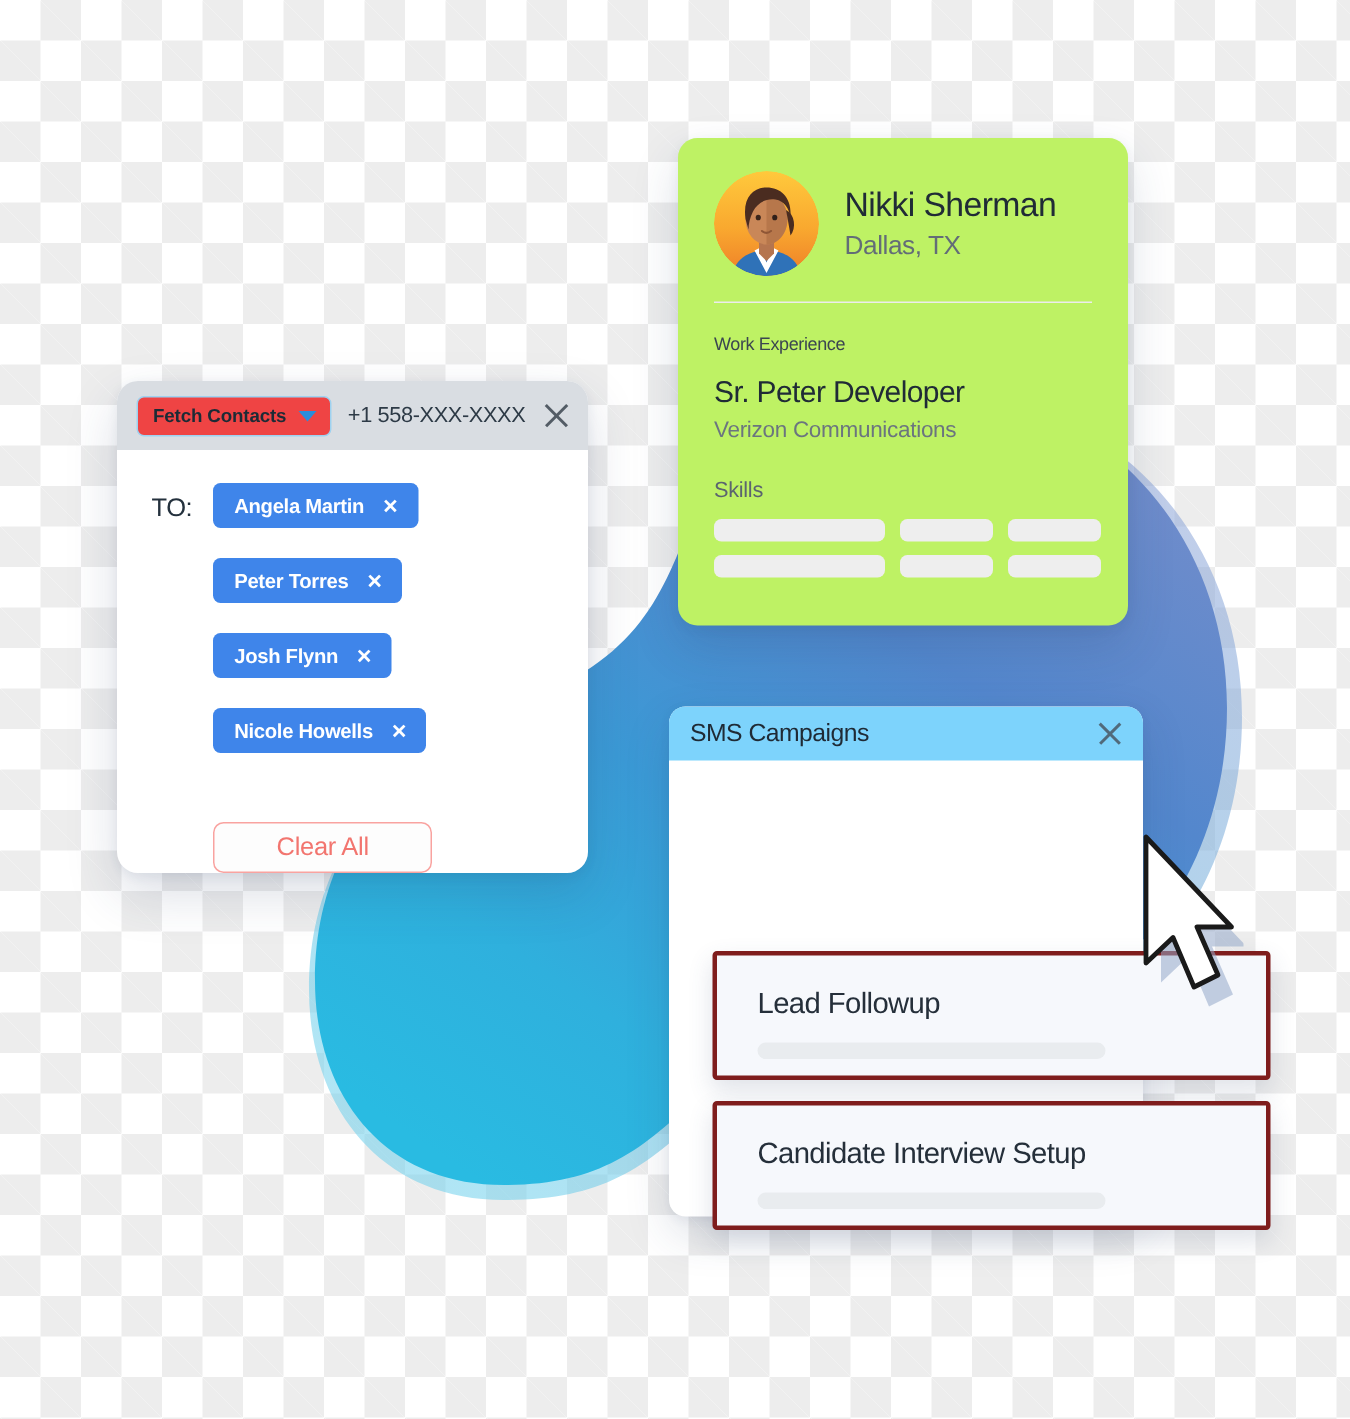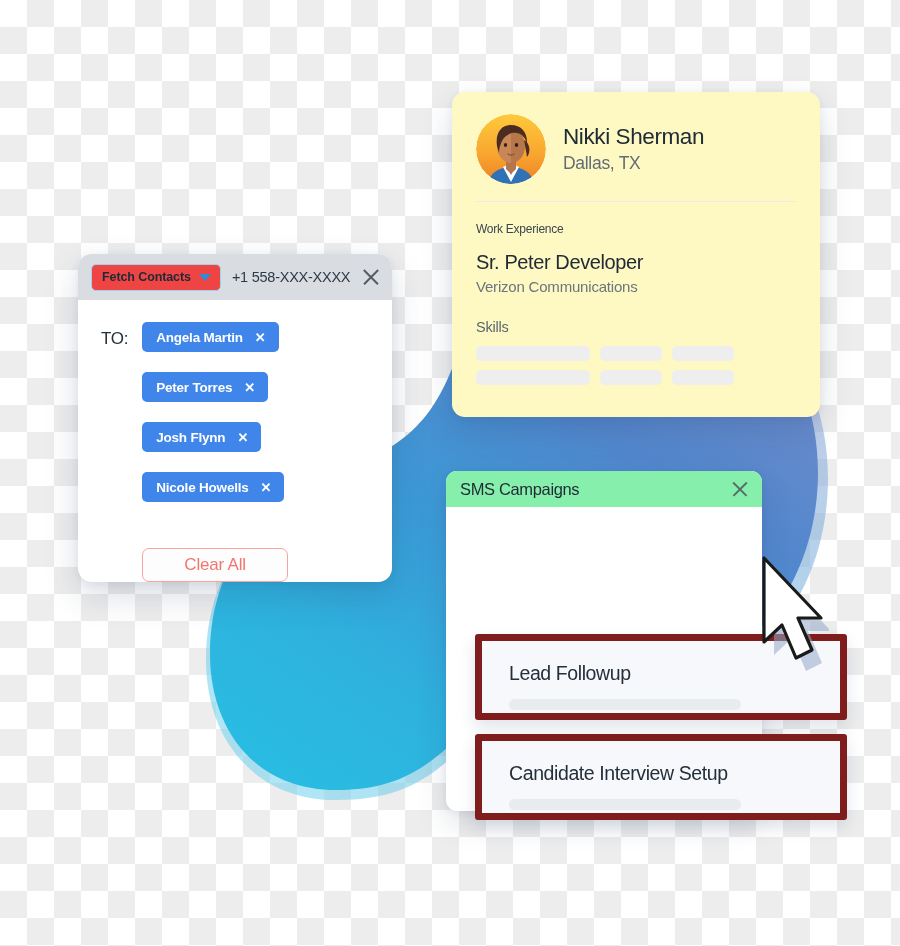--- a/index.html
+++ b/index.html
@@ -152,23 +152,23 @@
     font-family: "Liberation Sans", sans-serif;
     letter-spacing: -0.2px;
     cursor: pointer;
   }
 
   
   .profile-card {
     position: absolute;
     left: 452px;
     top: 92px;
-    width: 368px;
+    width: 300px;
     height: 325px;
-    background: #fef9c3;
+    background: #bef264;
     border-radius: 13px;
     box-shadow: 0 14px 32px rgba(40,60,100,.16), 0 2px 8px rgba(40,60,100,.07);
     padding: 22px 24px 0 24px;
   }
   .profile-head {
     display: flex;
     align-items: center;
     gap: 17px;
     padding-bottom: 17px;
     border-bottom: 1px solid #ececec;
@@ -236,21 +236,21 @@
     top: 471px;
     width: 316px;
     height: 340px;
     background: #ffffff;
     border-radius: 11px;
     box-shadow: 0 12px 30px rgba(40,60,100,.15), 0 2px 7px rgba(40,60,100,.07);
     overflow: hidden;
   }
   .sms-titlebar {
     height: 36px;
-    background: #86efac;
+    background: #7dd3fc;
     display: flex;
     align-items: center;
     justify-content: space-between;
     padding: 0 13px 0 14px;
   }
   .sms-title {
     font-size: 16.5px;
     color: #1f2a35;
     letter-spacing: -0.35px;
   }
@@ -292,21 +292,21 @@
     top: 535px;
     height: 85px;
     background: #7059ea;
     box-shadow: 0 7px 16px rgba(50,40,110,.25);
   }
   .campaign.selected .campaign-title { color: #ffffff; }
   .campaign.selected .campaign-bar { background: #aa9df4; }
 
   .campaign.plain {
     background: #f6f8fc;
-    border: 7px solid #7f1d1d;
+    border: 3px solid #7f1d1d;
     box-shadow: 0 7px 16px rgba(60,80,120,.16);
   }
   .campaign.plain .campaign-title { color: #252f3a; }
   .campaign.plain .campaign-bar { background: #e9ecef; }
   .campaign.c-lead { top: 634px; height: 86px; }
   .campaign.c-interview { top: 734px; height: 86px; }
 
   
   .cursor {
     position: absolute;

